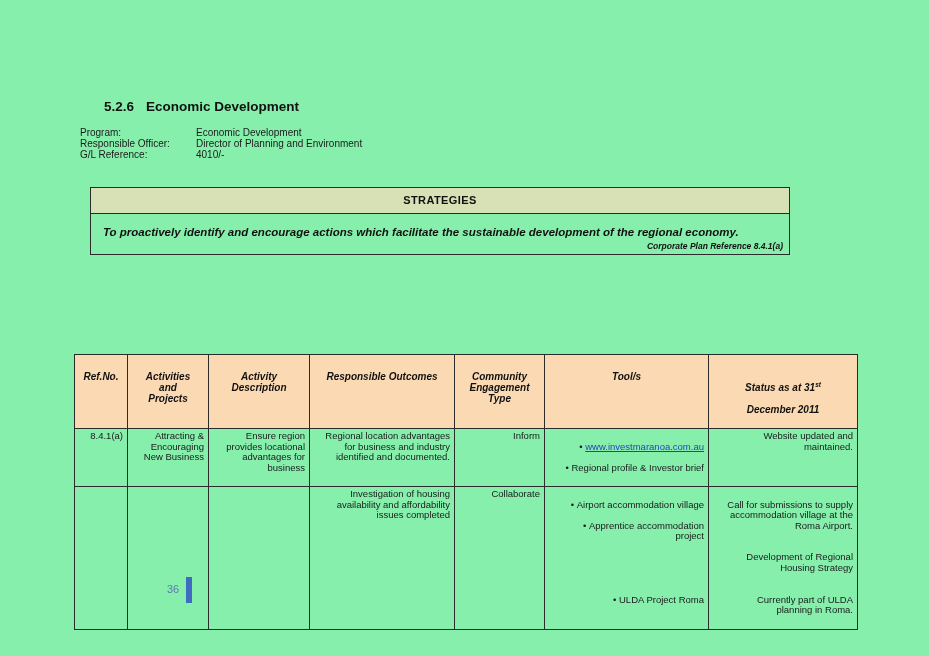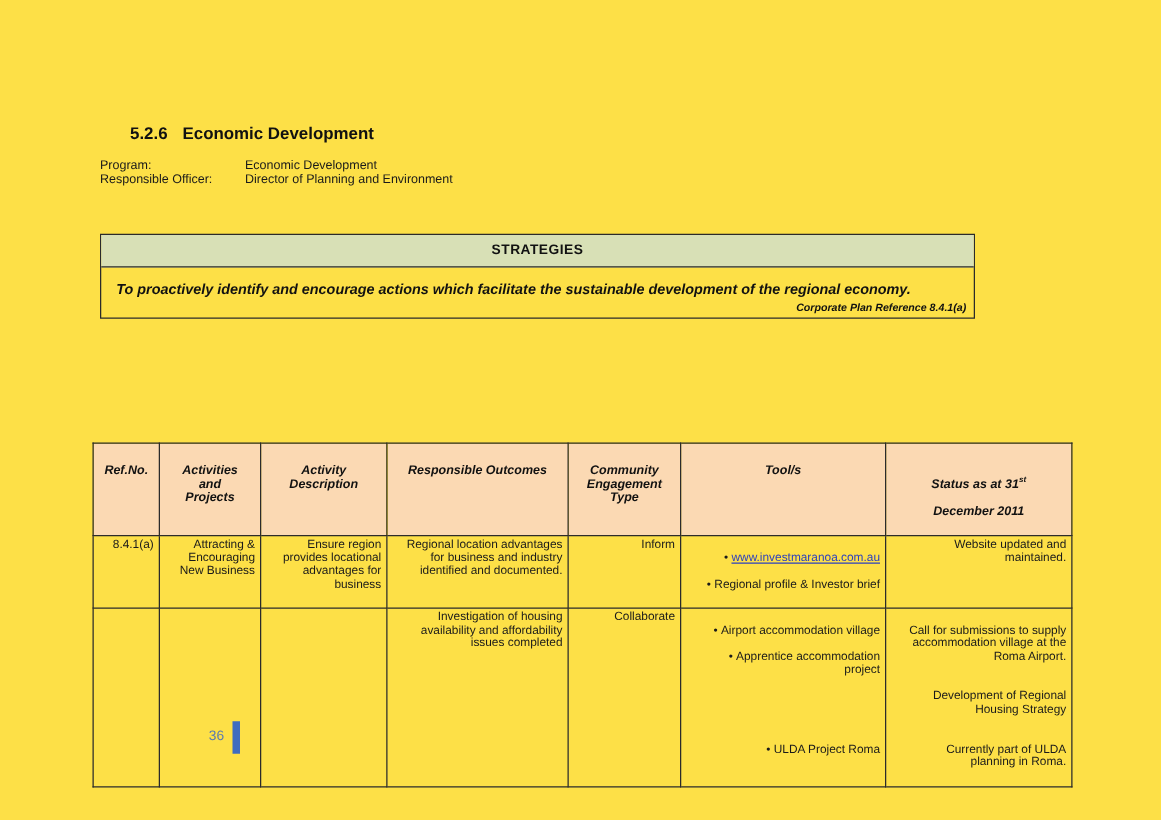--- a/index.html
+++ b/index.html
@@ -1,28 +1,28 @@
 <!DOCTYPE html>
 <html><head>
 <meta charset="utf-8">
 <style>
   html,body{margin:0;padding:0;background:#ffffff;}
   .page{
-    position:relative;width:929px;height:656px;background:#fde047;
+    position:relative;width:929px;height:656px;background:#86efac;
     font-family:"Liberation Sans",sans-serif;color:#1a1a1a;overflow:hidden;
   }
   
   .heading{position:absolute;left:104px;top:99px;font-size:13.5px;font-weight:bold;color:#111;}
   .heading .num{margin-right:12px;}
   
   .info{position:absolute;left:80px;top:127px;font-size:10px;line-height:11px;}
   .info-row{display:flex;}
   .info-label{width:116px;flex:0 0 116px;}
   
-  .strategies{position:absolute;left:80px;top:187px;width:700px;box-sizing:border-box;border:1px solid #2b2b2b;}
+  .strategies{position:absolute;left:90px;top:187px;width:700px;box-sizing:border-box;border:1px solid #2b2b2b;}
   .strat-header{
     background:#d8e0b6;border-bottom:1px solid #2b2b2b;text-align:center;
     font-weight:bold;font-size:11px;padding:6px 0 7px 0;letter-spacing:.4px;color:#111;
   }
   .strat-item{position:relative;box-sizing:border-box;padding:7px 8px 3px 7px;}
   .strat-item + .strat-item{border-top:1px solid #2b2b2b;}
   .strat-item1{height:40px;}
   .strat-item2{height:55px;}
   .strat-text{font-size:11.5px;font-weight:bold;font-style:italic;line-height:12.5px;color:#111;margin:5px;}
   .justified{text-align:justify;}
@@ -69,20 +69,24 @@
   </div>
 
   <div class="info">
     <div class="info-row">
       <span class="info-label">Program:</span>
       <span class="info-value">Economic Development</span>
     </div>
     <div class="info-row">
       <span class="info-label">Responsible Officer:</span>
       <span class="info-value">Director of Planning and Environment</span>
+    </div>
+    <div class="info-row">
+      <span class="info-label">G/L Reference:</span>
+      <span class="info-value">4010/-</span>
     </div>
   </div>
 
   <div class="strategies">
     <div class="strat-header">STRATEGIES</div>
     <div class="strat-item strat-item1">
       <p class="strat-text">To proactively identify and encourage actions which facilitate the sustainable development of the regional economy.</p>
       <p class="strat-ref">Corporate Plan Reference 8.4.1(a)</p>
     </div>
   </div>

